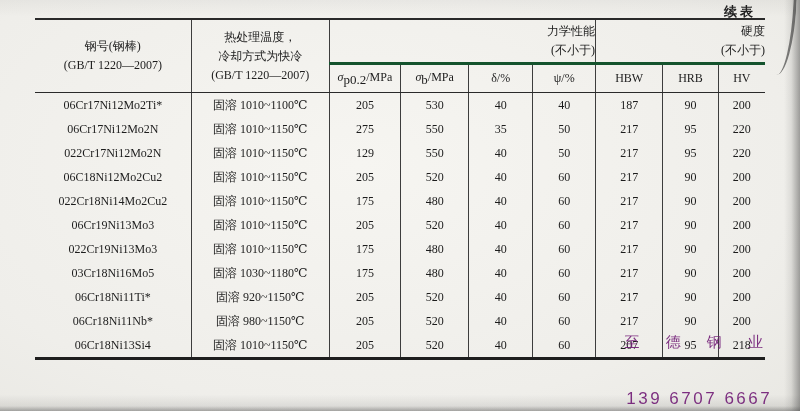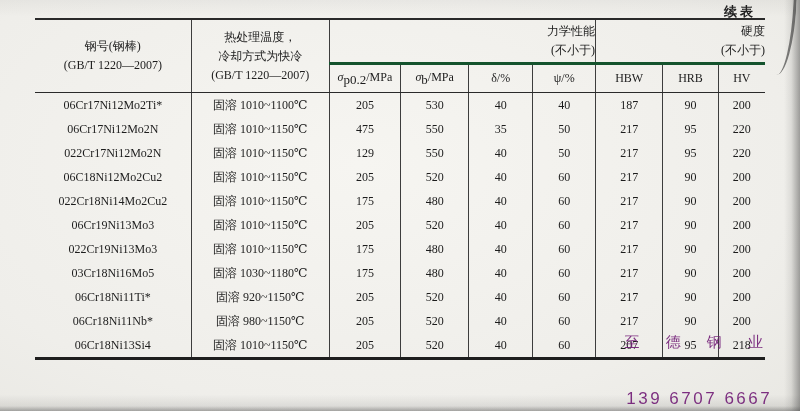--- a/index.html
+++ b/index.html
@@ -122,21 +122,21 @@
           <td>530</td>
           <td>40</td>
           <td>40</td>
           <td>187</td>
           <td>90</td>
           <td>200</td>
         </tr>
         <tr>
           <td>06Cr17Ni12Mo2N</td>
           <td>固溶 1010~1150℃</td>
-          <td>475</td>
+          <td>275</td>
           <td>550</td>
           <td>35</td>
           <td>50</td>
           <td>217</td>
           <td>95</td>
           <td>220</td>
         </tr>
         <tr>
           <td>022Cr17Ni12Mo2N</td>
           <td>固溶 1010~1150℃</td>

